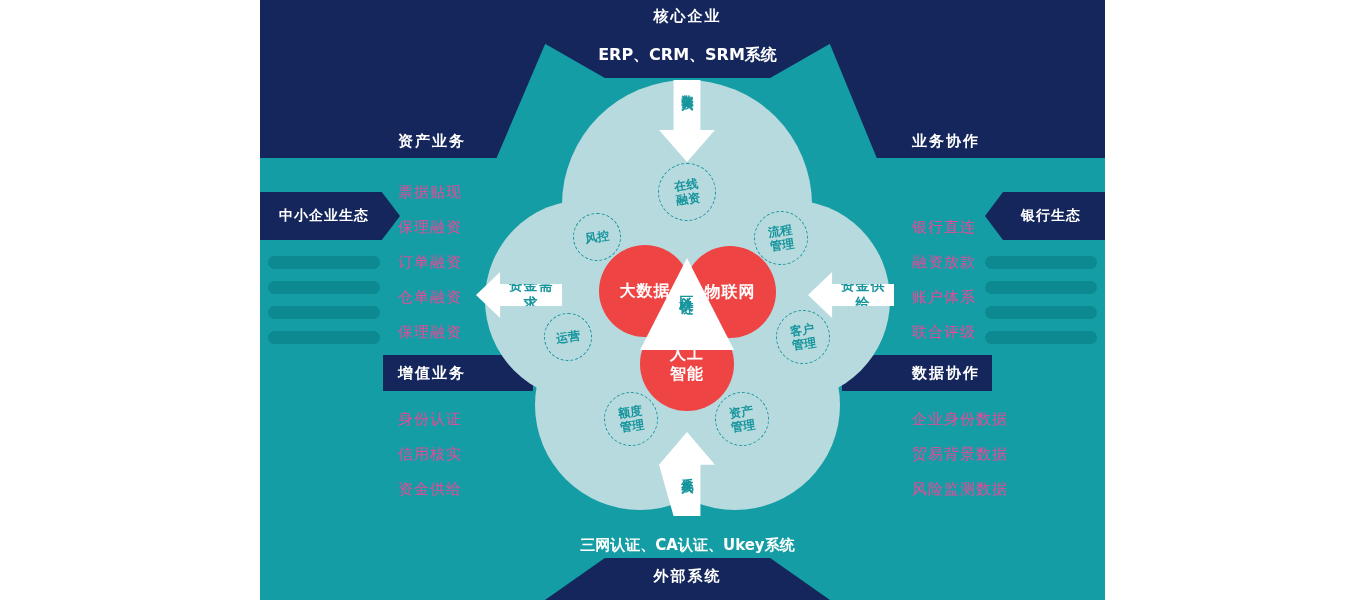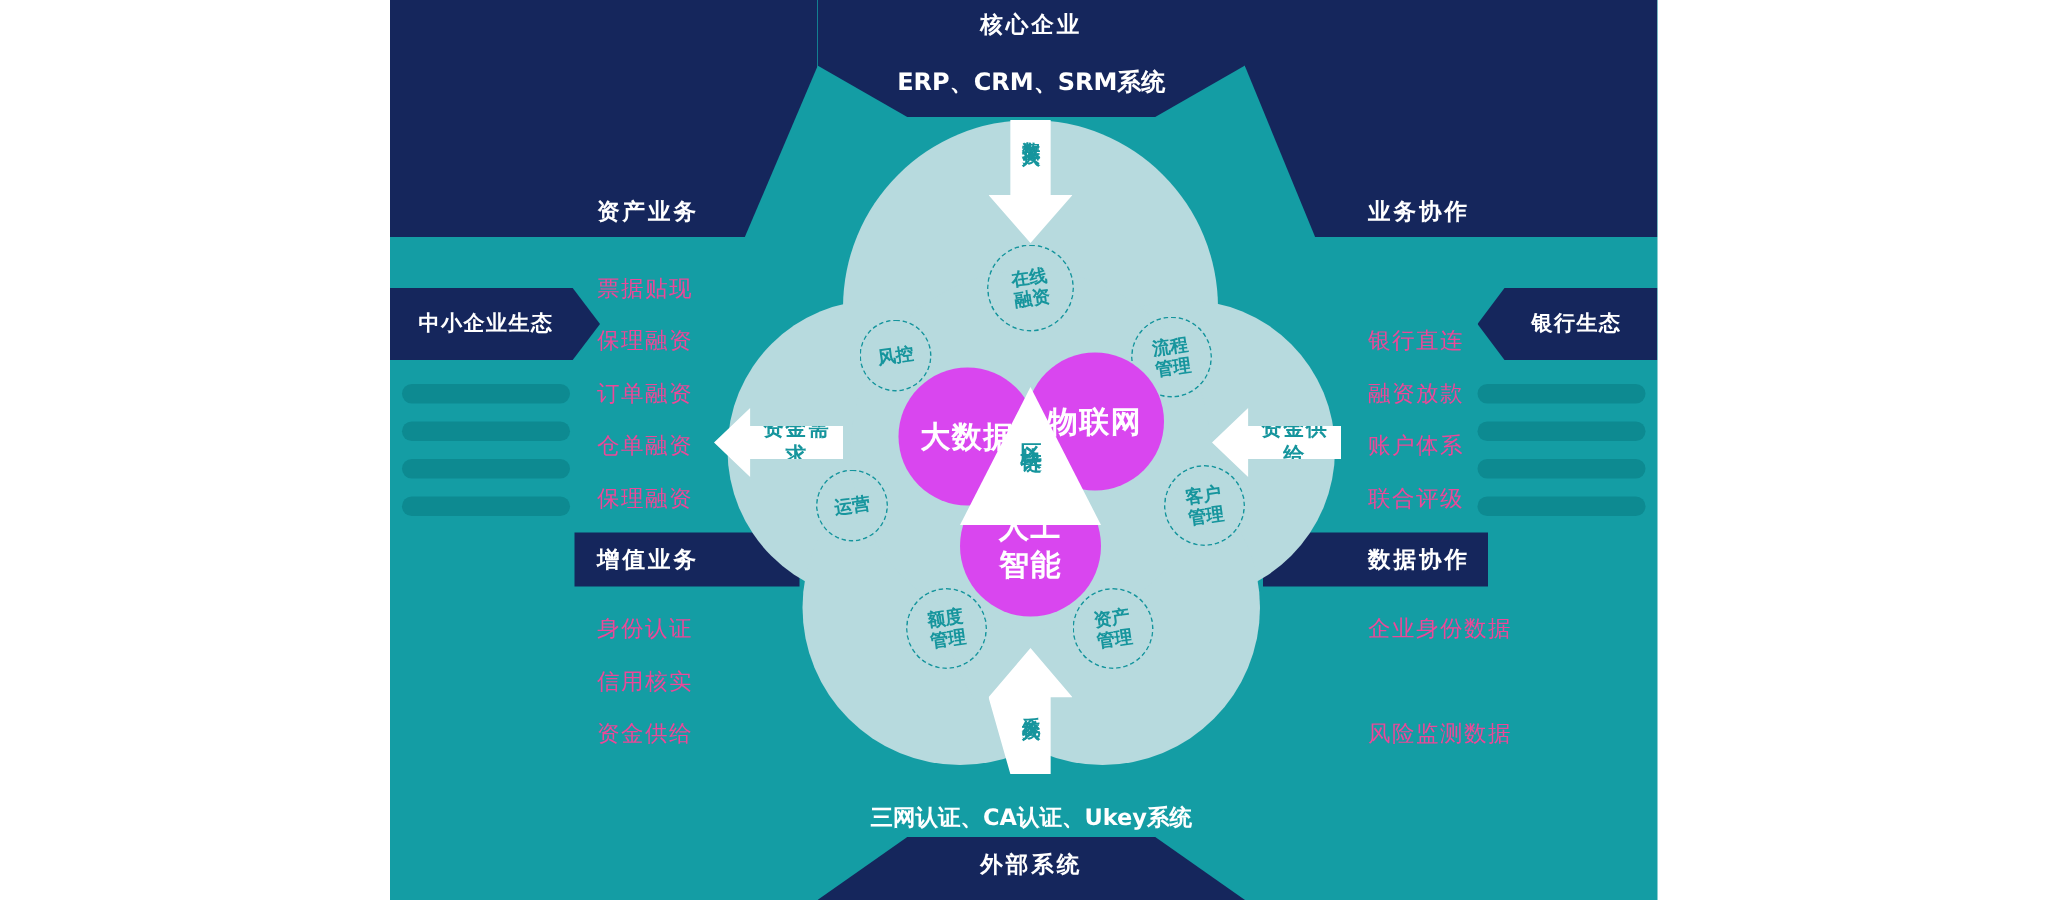--- a/index.html
+++ b/index.html
@@ -41,23 +41,23 @@
   .ar-bottom{left:659px;top:432px;width:56px;height:84px;clip-path:polygon(50% 0,100% 39%,74% 39%,74% 100%,26% 100%,0 39%);}
   .ar-left{left:476px;top:272px;width:86px;height:46px;clip-path:polygon(0 50%,28% 0,28% 26%,100% 26%,100% 74%,28% 74%,28% 100%);}
   .ar-right{left:808px;top:272px;width:86px;height:46px;clip-path:polygon(0 50%,28% 0,28% 26%,100% 26%,100% 74%,28% 74%,28% 100%);}
   .vlabel{position:absolute;left:50%;transform:translateX(-50%);writing-mode:vertical-rl;
           color:#16959d;font-weight:bold;font-size:12px;letter-spacing:1px;}
   .ar-top .vlabel{top:5px;} .ar-bottom .vlabel{top:36px;}
   .hlabel{position:absolute;left:26px;right:2px;top:50%;transform:translateY(-50%);
           text-align:center;color:#16959d;font-weight:bold;font-size:14px;letter-spacing:1px;}
   
   .circle{border-radius:50%;display:flex;align-items:center;justify-content:center;text-align:center;}
-  .solid{background:#d946ef;color:#fff;font-weight:bold;font-size:20px;letter-spacing:1px;}
+  .solid{background:#ef4444;color:#fff;font-weight:bold;font-size:16px;letter-spacing:1px;}
   .c-bigdata{left:599px;top:245px;width:92px;height:92px;}
-  .c-iot{left:684px;top:235px;width:92px;height:92px;}
+  .c-iot{left:684px;top:246px;width:92px;height:92px;}
   .c-ai{left:640px;top:317px;width:94px;height:94px;}
   .c-ai span{display:block;width:2.3em;line-height:1.25;}
   .tri{left:640px;top:258px;width:94px;height:92px;background:#fff;clip-path:polygon(50% 0,100% 100%,0 100%);}
   .tri span{position:absolute;left:50%;top:26px;transform:translateX(-50%);writing-mode:vertical-rl;
             color:#16959d;font-weight:bold;font-size:14px;letter-spacing:3px;}
   .cap{border:1.6px dashed #16959d;border-radius:50%;display:flex;align-items:center;justify-content:center;
        color:#16959d;font-weight:bold;font-size:12px;box-sizing:border-box;}
   .cap span{display:block;width:2.2em;line-height:1.2;text-align:center;transform:rotate(-8deg);}
   .cap-online{left:658px;top:163px;width:58px;height:58px;}
   .cap-risk{left:573px;top:213px;width:48px;height:48px;}
@@ -173,15 +173,16 @@
   <div class="abs li lx r7">信用核实</div>
   <div class="abs li lx r8">资金供给</div>
 
   <div class="abs wt bold hdr h1R">业务协作</div>
   <div class="abs li rx r2">银行直连</div>
   <div class="abs li rx r3">融资放款</div>
   <div class="abs li rx r4">账户体系</div>
   <div class="abs li rx r5">联合评级</div>
   <div class="abs wt bold hdr h2R">数据协作</div>
   <div class="abs li rx r6">企业身份数据</div>
+  <div class="abs li rx r7">贸易背景数据</div>
   <div class="abs li rx r8">风险监测数据</div>
 
 </div>
 
 </body></html>

